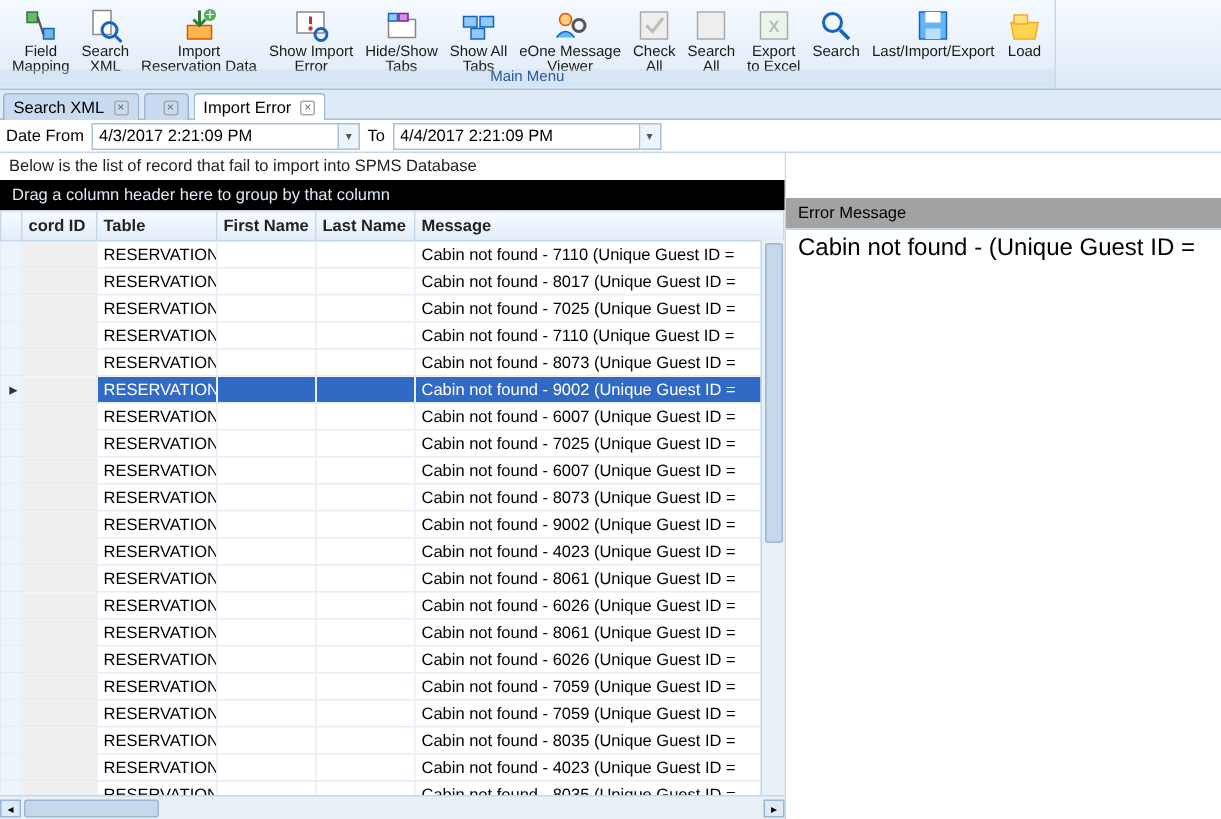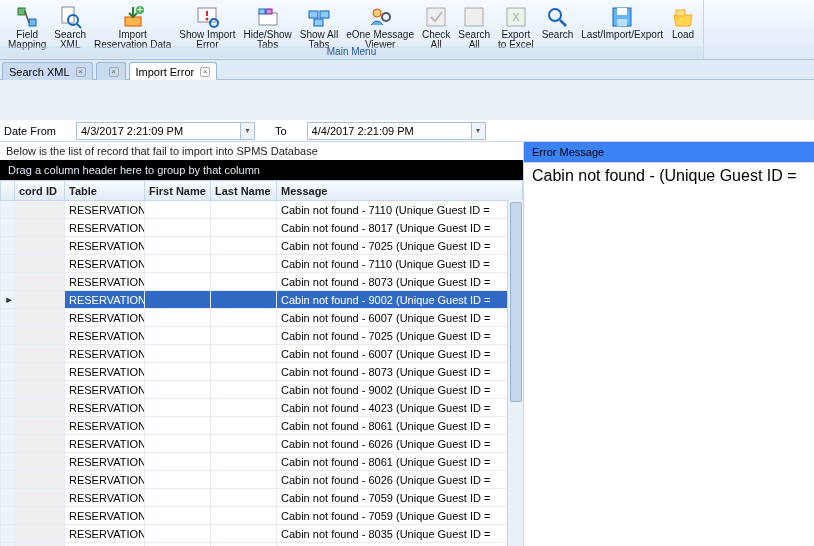--- a/index.html
+++ b/index.html
@@ -13,21 +13,21 @@
 .ribbon-btn .ic { width: 24px; height: 24px; display: flex; align-items: center; justify-content: center; }
 .ribbon-btn .lbl { margin-top: 1px; text-align: center; line-height: 10px; font-size: 10px; color: #1a1a1a; white-space: pre; }
 
 
 .tabstrip { display: flex; background: #dfeaf7; border-bottom: 1px solid #a8c0dc; height: 20px; padding: 2px 2px 0; gap: 3px; }
 .tab { display: flex; align-items: center; background: #c8dbf0; border: 1px solid #9bb6d6; border-bottom: none; border-radius: 3px 3px 0 0; padding: 0 6px; height: 18px; cursor: pointer; font-size: 10px; }
 .tab.active { background: #fff; }
 .tab .x { margin-left: 6px; color: #666; width: 10px; height: 10px; border: 1px solid #aaa; border-radius: 2px; text-align: center; line-height: 8px; font-size: 8px; }
 
 
-.datebar { display: flex; align-items: center; background: #fff; border-bottom: 1px solid #c7d7ea; height: 22px; padding: 0 4px; gap: 20px; margin-top: 40px; }
+.datebar { display: flex; align-items: center; background: #fff; border-bottom: 1px solid #c7d7ea; height: 22px; padding: 0 4px; gap: 5px; }
 .datebar .date-lbl { font-size: 11px; }
 .datebar input { border: 1px solid #a8c0dc; height: 18px; padding: 0 4px; width: 165px; font-size: 11px; }
 .datebar .dd { display: inline-flex; align-items: center; justify-content: center; width: 14px; height: 18px; border: 1px solid #a8c0dc; border-left: none; background: #eef4fb; cursor: pointer; font-size: 8px; color: #555; }
 
 
 .body { display: flex; height: 444px; }
 .left { flex: 1; display: flex; flex-direction: column; background: #fff; border-right: 1px solid #c7d7ea; min-width: 0; }
 .right { width: 290px; background: #fff; }
 
 .caption { font-size: 11px; color: #222; padding: 3px 6px; background: #fff; }
@@ -44,21 +44,21 @@
 .rowind { display: inline-block; width: 8px; text-align: center; color: #333; }
 
 .gridscroll-h { height: 16px; background: #e8f0f8; border-top: 1px solid #c7d7ea; position: relative; }
 .gridscroll-h .thumb { position: absolute; top: 2px; left: 2px; height: 12px; width: 90px; background: #c7d7ea; border: 1px solid #9bb6d6; border-radius: 2px; }
 .gridscroll-h .arrow { position: absolute; top: 2px; width: 14px; height: 12px; background: #dfeaf7; border: 1px solid #9bb6d6; display: flex; align-items: center; justify-content: center; font-size: 8px; cursor: pointer; }
 .gridscroll-h .arrow.l { left: 0; }
 .gridscroll-h .arrow.r { right: 0; }
 .gridscroll-v { position: absolute; top: 20px; right: 0; bottom: 0; width: 16px; background: #e8f0f8; border-left: 1px solid #c7d7ea; }
 .gridscroll-v .thumb { position: absolute; top: 2px; left: 2px; width: 12px; height: 200px; background: #c7d7ea; border: 1px solid #9bb6d6; border-radius: 2px; }
 
-.right-hdr { font-size: 11px; padding: 4px 8px; border-bottom: 1px solid #c7d7ea; background: #3b82f6; }
+.right-hdr { font-size: 11px; padding: 4px 8px; border-bottom: 1px solid #c7d7ea; background: #a3a3a3; margin-top: 30px; }
 .right-body { padding: 4px 8px; font-size: 16px; }
 
 svg { display: block; }
 </style>
 </head>
 <body>
 
 <div class="ribbon" id="ribbon">
     <div class="ribbon-group">
       <div class="ribbon-btn">

